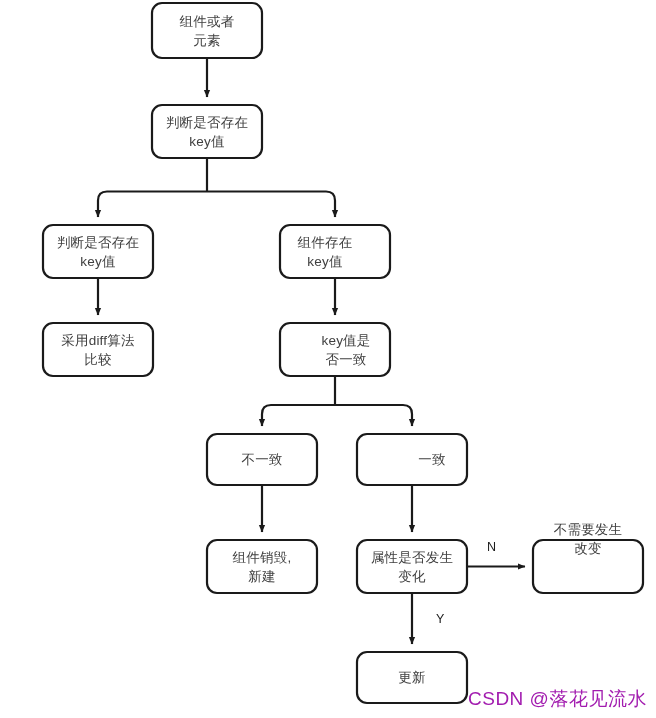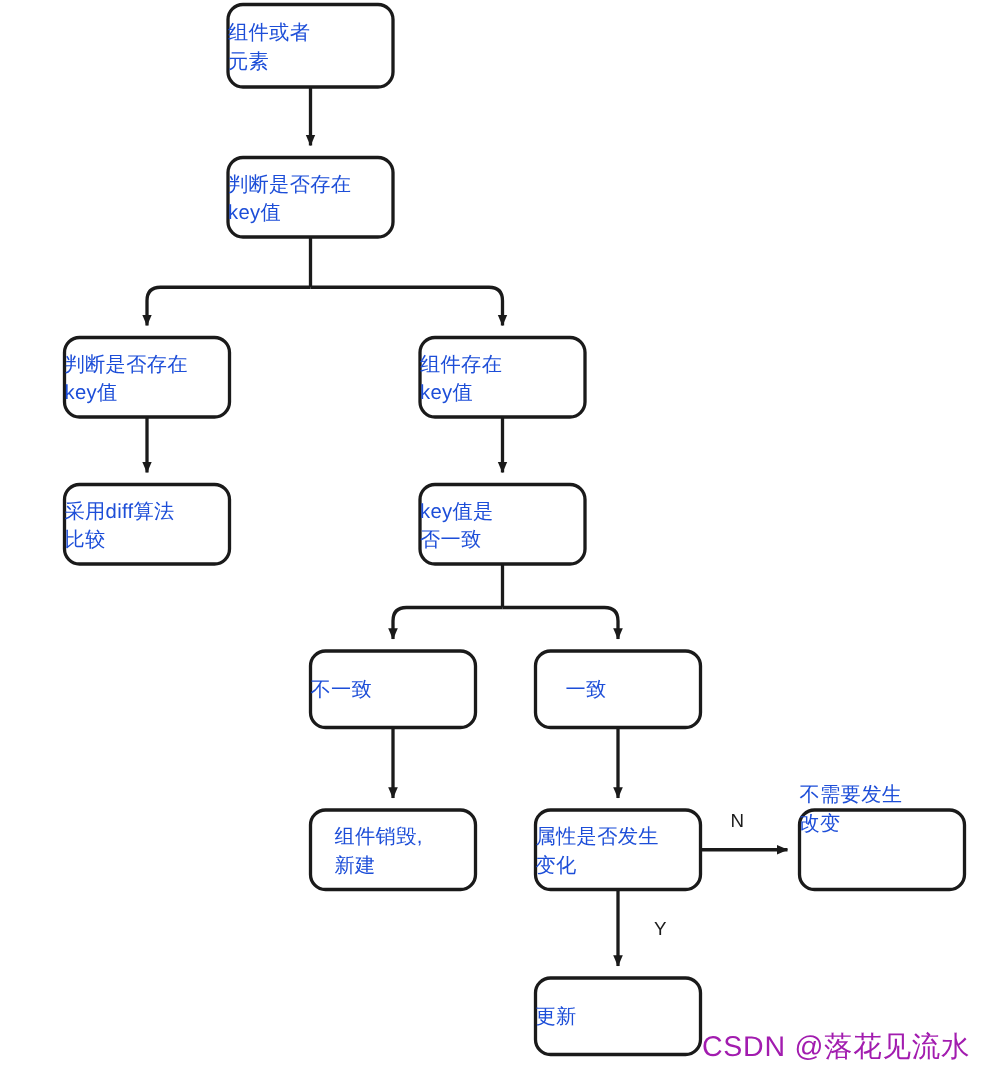--- a/index.html
+++ b/index.html
@@ -33,24 +33,24 @@
     fill: none;
     stroke: #1a1a1a;
     stroke-width: 2.2;
     stroke-linecap: butt;
     stroke-linejoin: round;
   }
   .node-label {
     position: absolute;
     display: flex;
     flex-direction: column;
-    align-items: flex-start;
+    align-items: center;
     justify-content: center;
     text-align: center;
-    color: #1d4ed8;
+    color: #404040;
     font-size: 13.5px;
     line-height: 19px;
     letter-spacing: 0.2px;
     pointer-events: none;
     white-space: nowrap;
   }
   .node-label .ln { display: block; }
   .edge-label {
     position: absolute;
     color: #1c1c1c;
@@ -124,31 +124,31 @@
         <span class="ln">key值</span>
       </div>
       <div class="node-label" style="left: 280px; top: 225px; width: 90px; height: 53px;">
         <span class="ln">组件存在</span>
         <span class="ln">key值</span>
       </div>
       <div class="node-label" style="left: 43px; top: 323px; width: 110px; height: 53px;">
         <span class="ln">采用diff算法</span>
         <span class="ln">比较</span>
       </div>
-      <div class="node-label" style="left: 280px; top: 323px; width: 110px; height: 53px;">
+      <div class="node-label" style="left: 280px; top: 323px; width: 110px; height: 53px; padding-left: 11px;">
         <span class="ln">key值是</span>
         <span class="ln">否一致</span>
       </div>
       <div class="node-label" style="left: 207px; top: 434px; width: 110px; height: 51px;">
         <span class="ln">不一致</span>
       </div>
       <div class="node-label" style="left: 357px; top: 434px; width: 110px; height: 51px; margin-left: 20px;">
         <span class="ln">一致</span>
       </div>
-      <div class="node-label" style="left: 207px; top: 540px; width: 110px; height: 53px; padding-left: 16px;">
+      <div class="node-label" style="left: 207px; top: 540px; width: 110px; height: 53px;">
         <span class="ln">组件销毁,</span>
         <span class="ln">新建</span>
       </div>
       <div class="node-label" style="left: 357px; top: 540px; width: 110px; height: 53px;">
         <span class="ln">属性是否发生</span>
         <span class="ln">变化</span>
       </div>
       <div class="node-label" style="left: 533px; top: 512px; width: 110px; height: 53px;">
         <span class="ln">不需要发生</span>
         <span class="ln">改变</span>

